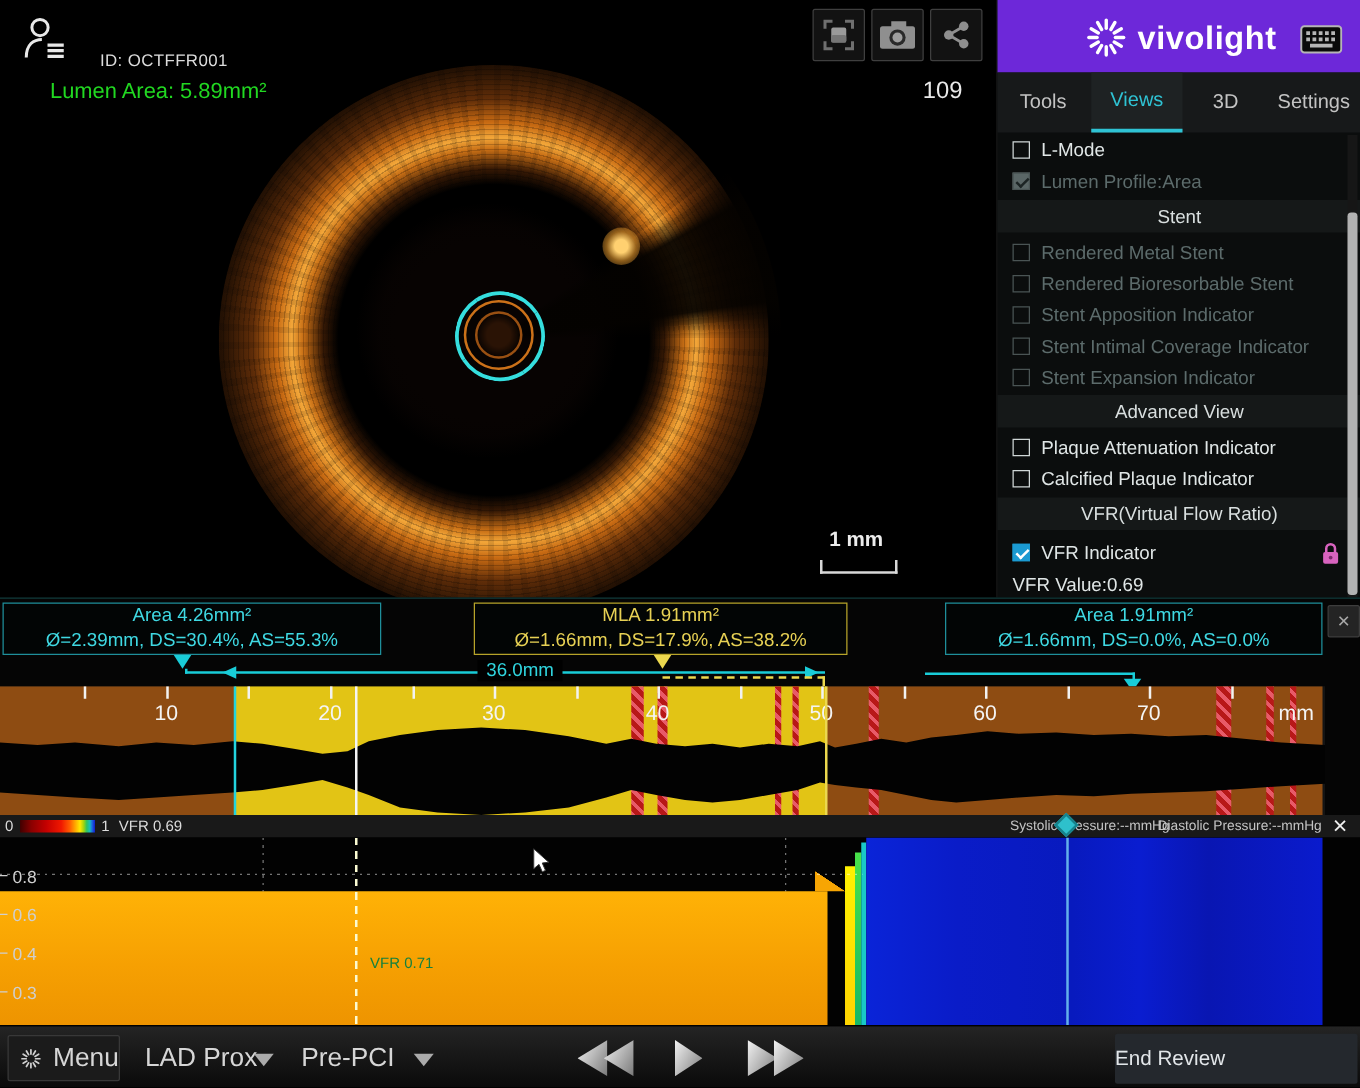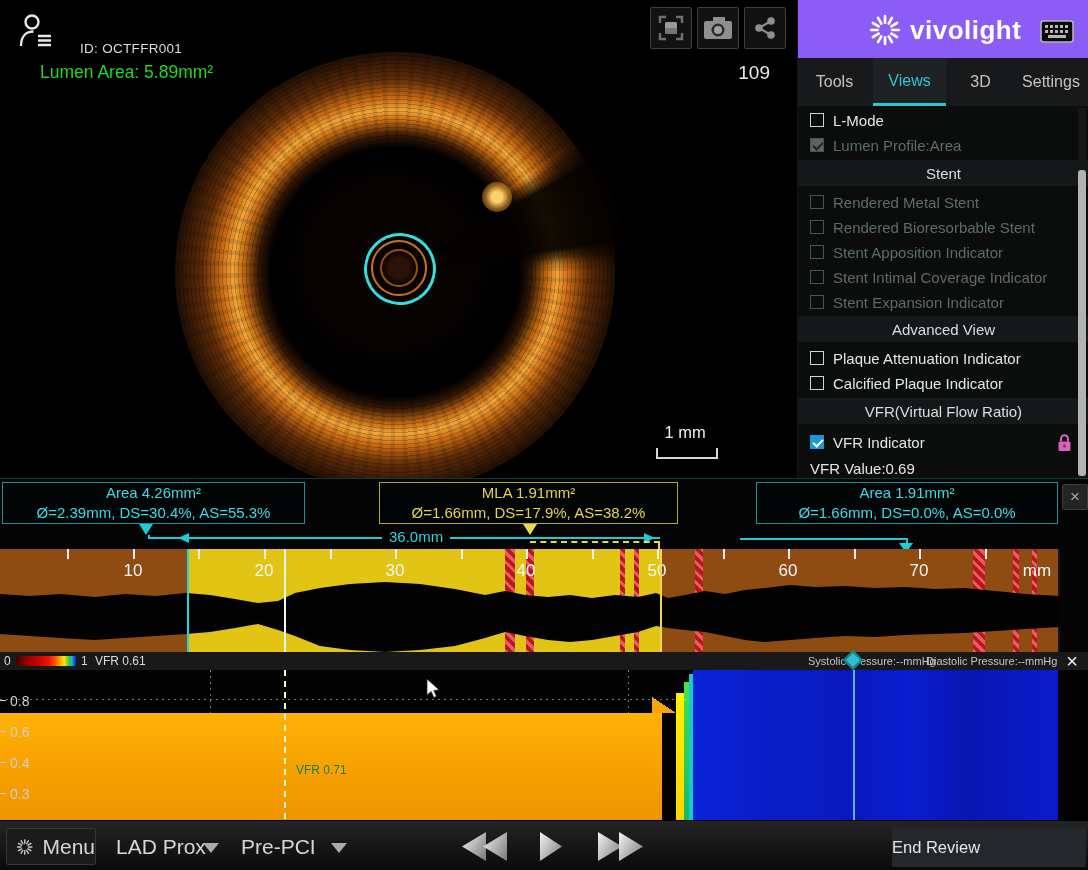--- a/index.html
+++ b/index.html
@@ -36,27 +36,27 @@
   .cath-ring1{left:371px;top:240px;width:52px;height:52px;border-radius:50%;
     border:2px solid rgba(225,125,28,0.9);}
   .cath-ring2{left:380px;top:249px;width:34px;height:34px;border-radius:50%;
     border:2px solid rgba(190,100,22,0.8);background:radial-gradient(circle,#2a1305 0 40%,rgba(40,18,4,0) 75%);}
   .patient-block{left:18px;top:10px;width:300px;height:40px;text-align:right;}
   .id-text{left:62px;top:31px;font-size:13.5px;color:#dcdcdc;letter-spacing:.3px;}
   .lumen-area-text{left:40px;top:62px;font-size:17.5px;color:#21d821;}
   .framenum{left:714px;top:62px;width:56px;font-size:19px;color:#e9e9e9;text-align:right;}
   .icon-btn{width:40px;height:40px;background:#121212;border:1px solid #3f3f3f;border-radius:2px;
     display:flex;align-items:center;justify-content:center;}
-  .scalebar-label{left:652px;top:423px;width:66px;text-align:center;font-size:16.5px;color:#ececec;}
+  .scalebar-label{left:652px;top:423px;width:66px;text-align:center;font-size:16.5px;color:#ececec;font-weight:bold;}
   .scalebar-bracket{left:656px;top:448px;width:58px;height:9px;border-left:2px solid #d8d8d8;
     border-right:2px solid #d8d8d8;border-bottom:2px solid #d8d8d8;}
 
   
   #right-panel{left:797px;top:0;width:291px;height:478px;background:#0b0d0d;border-left:1px solid #151515;box-sizing:border-box;}
-  .brand-row{left:0;top:0;width:291px;height:58px;background:#8b5cf6;}
+  .brand-row{left:0;top:0;width:291px;height:58px;background:#6d28d9;}
   .brand-text{left:66px;top:15px;font-size:26px;font-weight:bold;color:#fff;letter-spacing:.5px;}
   .tabbar{left:0;top:58px;width:291px;height:48px;background:#17191a;}
   .tab{position:absolute;top:0;height:48px;display:flex;align-items:center;justify-content:center;
     color:#c3c3c3;font-size:16px;}
   .tab.active{background:#1e2223;color:#2fc3d4;border-bottom:3px solid #2fc3d4;box-sizing:border-box;}
   .optrow{position:absolute;left:0;width:291px;height:24px;display:flex;align-items:center;
     padding-left:12px;box-sizing:border-box;gap:9px;font-size:15px;}
   .optrow .cb{width:14px;height:14px;box-sizing:border-box;border:1.5px solid #cfd6d6;background:transparent;
     position:relative;flex:none;}
   .optrow.disabled .cb{border-color:#4a5454;}
@@ -389,21 +389,21 @@
 
       <span class="abs area-mode-label">Area</span>
     </div>
   </div>
 
   <div id="vfr-pane" class="abs">
     <div class="abs vfr-header">
       <span class="abs" style="left:4px;top:2px">0</span>
       <div class="abs colorbar"></div>
       <span class="abs" style="left:81px;top:2px">1</span>
-      <span class="abs" style="left:95px;top:2px">VFR 0.61</span>
+      <span class="abs" style="left:95px;top:2px">VFR 0.69</span>
       <span class="press-text" style="left:808px">Systolic Pressure:--mmHg</span>
       <span class="press-text" style="left:926px">Diastolic Pressure:--mmHg</span>
       <div class="abs diamond"></div>
       <div class="abs vfr-close">
         <span>×</span>
       </div>
     </div>
 
     <div class="abs vfr-plot">
 

